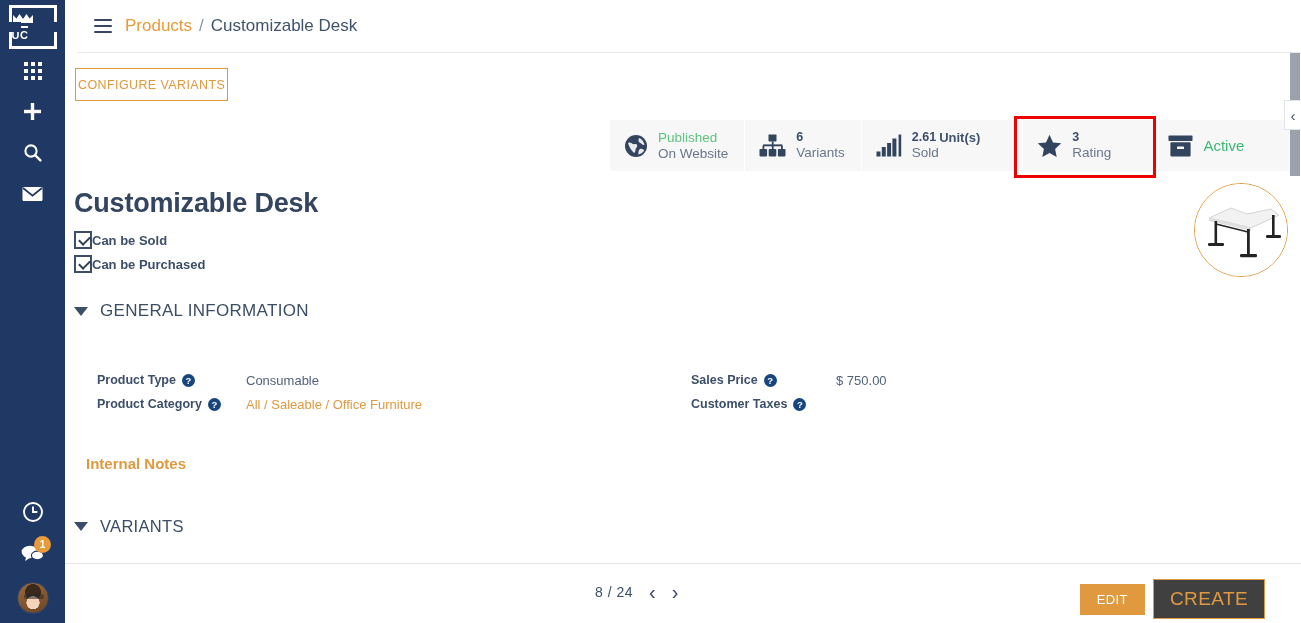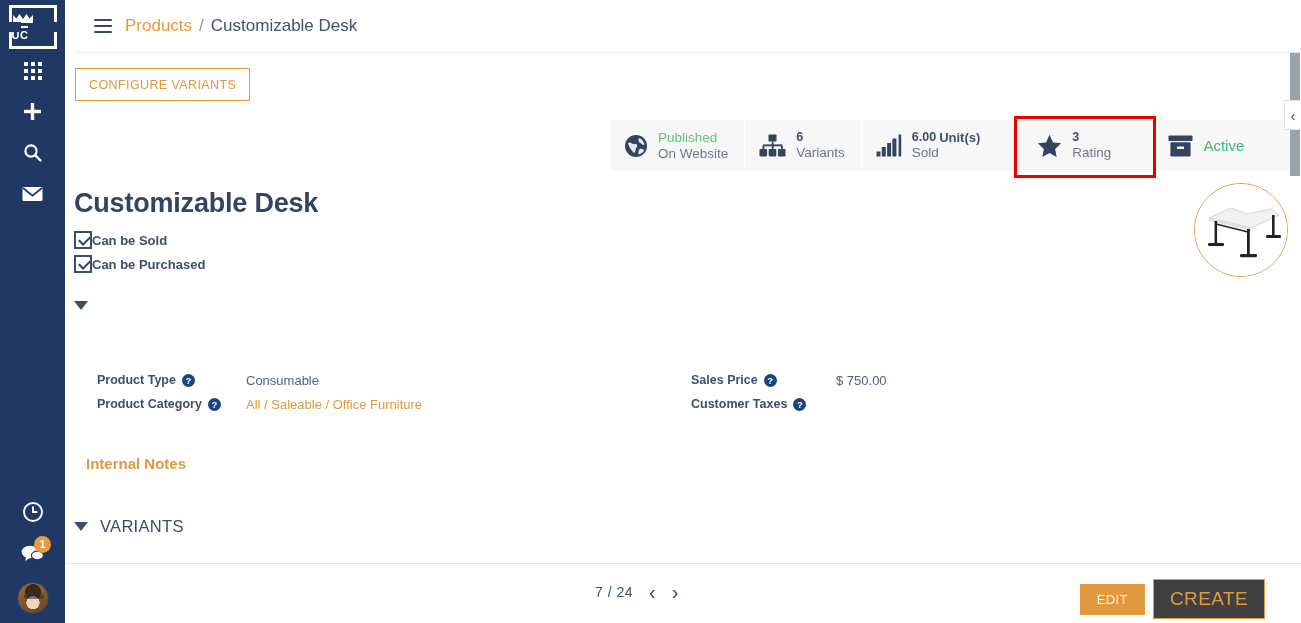--- a/index.html
+++ b/index.html
@@ -101,21 +101,21 @@
   .hamburger i { display:block; height:2px; background:#374761; border-radius:1px; }
   .crumb-link {
     color: #e99a3a; font-size: 17px; cursor: pointer;
   }
   .crumb-sep { color: #8b97aa; font-size: 17px; margin: 0 7px; }
   .crumb-current { color: #41536b; font-size: 17px; }
 
   
   .btn-outline-orange {
     position: absolute; left: 75px; top: 68px;
-    height: 33px; padding: 0 13px;
+    height: 33px; padding: 0 2px;
     border: 1px solid #e0993f;
     background: #ffffff;
     color: #e0993f;
     font-size: 12.5px; letter-spacing: .4px;
     display: flex; align-items: center;
     cursor: pointer;
   }
 
   
   .statbar {
@@ -442,21 +442,21 @@
         <svg width="26" height="23" viewBox="0 0 26 23" aria-hidden="true">
           <rect x="0.5" y="17.5" width="4" height="5" fill="#33445e"></rect>
           <rect x="5.8" y="13" width="4" height="9.5" fill="#33445e"></rect>
           <rect x="11.1" y="9" width="4" height="13.5" fill="#33445e"></rect>
           <rect x="16.4" y="4.5" width="4" height="18" fill="#33445e"></rect>
           <rect x="22.6" y="0.5" width="2.6" height="22" fill="#33445e"></rect>
         </svg>
       </span>
       <span class="slabel">
         <div class="inline-num-unit">
-          <span class="st-num">6.00</span>
+          <span class="st-num">2.61</span>
           <span class="unit">Unit(s)</span>
         </div>
         <div class="st-line2">Sold</div>
       </span>
     </div>
 
     <div class="statbtn wide">
       <span class="si">
         <svg width="25" height="24" viewBox="0 0 25 24" aria-hidden="true">
           <path d="M12.5 0.8 L16 8.4 L24.2 9.3 L18.1 15 L19.7 23.1 L12.5 19.1 L5.3 23.1 L6.9 15 L0.8 9.3 L9 8.4 Z" fill="#33445e"></path>
@@ -506,20 +506,21 @@
       <rect x="52" y="45" width="2.8" height="27" fill="#242424"></rect>
       <rect x="45" y="70" width="17" height="3.2" rx="1.3" fill="#242424"></rect>
       <rect x="77" y="31" width="2.6" height="22" fill="#242424"></rect>
       <rect x="71" y="51" width="15" height="3" rx="1.2" fill="#242424"></rect>
       <line x1="21" y1="40" x2="53" y2="48" stroke="#242424" stroke-width="1.6"></line>
     </svg>
   </div>
 
   <div class="section general">
     <span class="caret"></span>
+    <span class="section-label">GENERAL INFORMATION</span>
   </div>
 
   <div class="fieldgrid">
     <div class="col left">
       <div class="frow">
         <span class="flabel">
           <span>Product Type</span>
           <span class="qmark">?</span>
         </span>
         <span class="fval">Consumable</span>
@@ -559,21 +560,21 @@
   </div>
 
   <div class="vscroll">
     <div class="thumb"></div>
   </div>
 
   <div class="panel-toggle">‹</div>
 
   <div class="bottombar">
     <div class="pager">
-      <span class="pnum">7 / 24</span>
+      <span class="pnum">8 / 24</span>
       <span class="arrow">‹</span>
       <span class="arrow">›</span>
     </div>
     <div class="bottom-actions">
       <div class="btn-solid-orange">EDIT</div>
       <div class="btn-outline-orange2">CREATE</div>
     </div>
   </div>
 
 </div>

